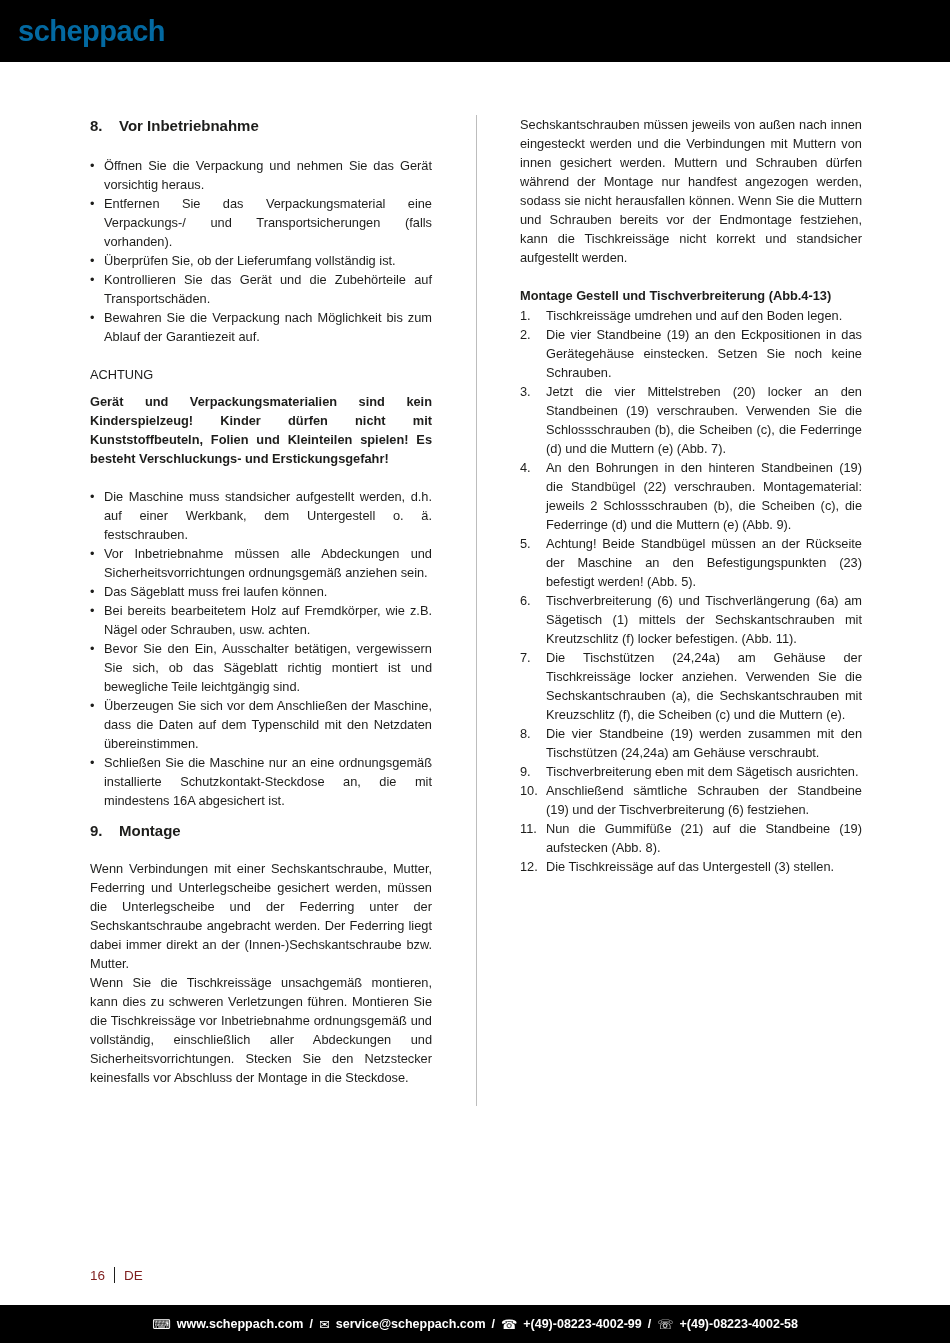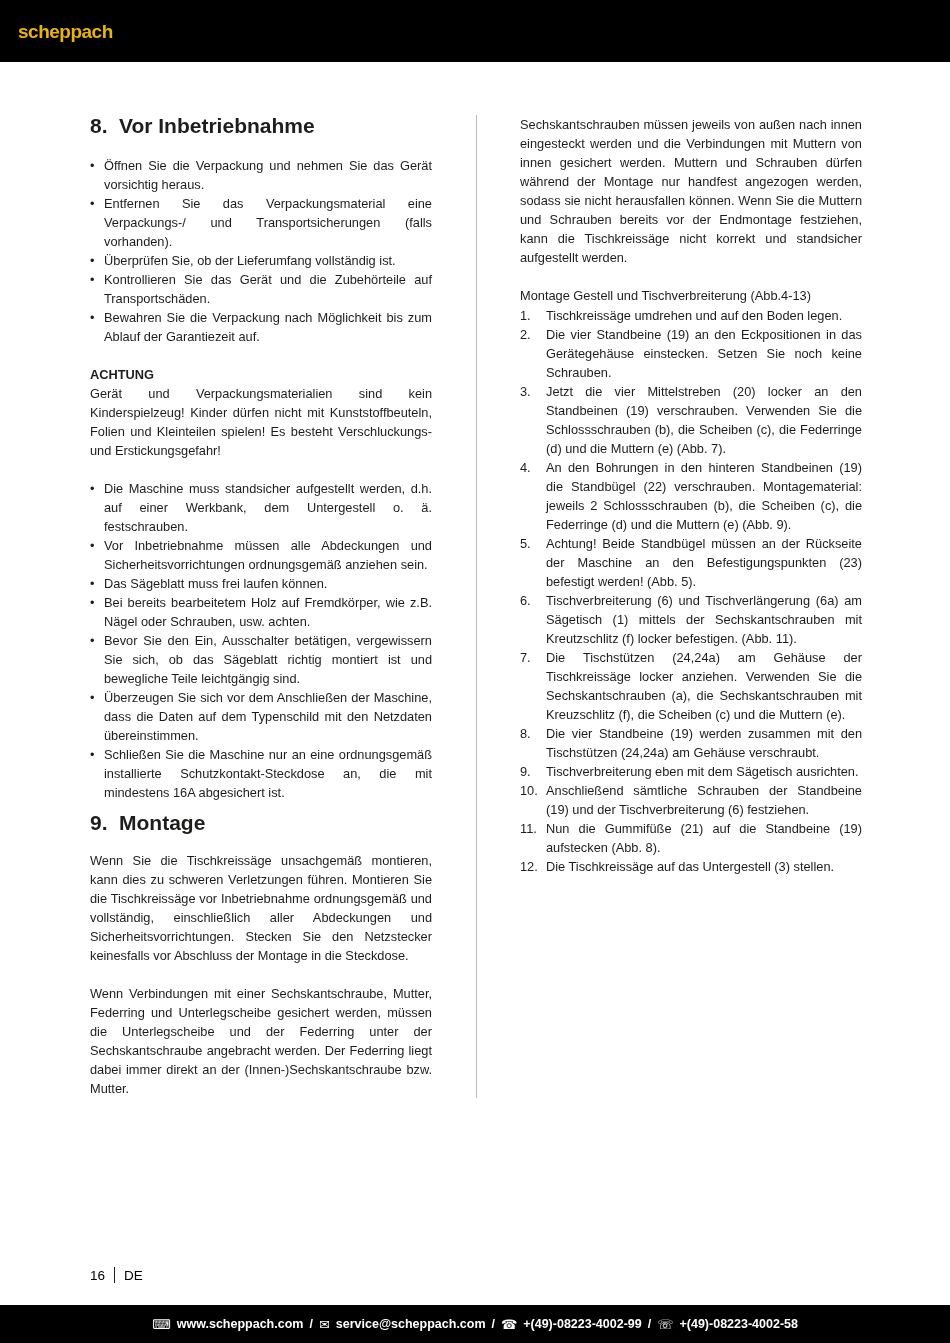--- a/index.html
+++ b/index.html
@@ -8,59 +8,59 @@
   .page {
     position:relative; width:950px; height:1343px; margin:0 auto;
     background:#ffffff; overflow:hidden; color:#1d1d1b;
   }
   
   .topbar {
     position:absolute; top:0; left:0; width:950px; height:62px;
     background:#000000; display:flex; align-items:center;
   }
   .logo {
-    color:#eab308; font-weight:bold; font-size:19px; letter-spacing:-0.5px;
+    color:#0369a1; font-weight:bold; font-size:29px; letter-spacing:-0.5px;
     margin-left:18px; line-height:1;
   }
   
   .content {
     position:absolute; top:115px; left:90px; width:772px;
     display:flex; align-items:stretch;
   }
   .col { width:342px; font-size:12.8px; line-height:19px; text-align:left; }
   .vdivider { width:1px; background:#bdbdbd; margin-left:44px; margin-right:43px; }
 
-  .sec-heading { font-size:21px; line-height:21px; font-weight:bold; margin-bottom:20px; }
+  .sec-heading { font-size:15px; line-height:21px; font-weight:bold; margin-bottom:20px; }
   .sec-heading .sec-num { display:inline-block; width:29px; }
   .sec-heading.second { margin-top:10px; margin-bottom:18px; }
 
   .para { text-align:justify; margin-bottom:19px; hyphens:auto; }
   .para.last { margin-bottom:0; }
-  .bold-head { font-weight:bold; text-align:justify; }
-  .bold-para { font-weight:normal; text-align:justify; margin-bottom:19px; hyphens:auto; }
+  .bold-head { font-weight:normal; text-align:justify; }
+  .bold-para { font-weight:bold; text-align:justify; margin-bottom:19px; hyphens:auto;margin-top:8px; }
   .warning-line { font-weight:bold; margin-bottom:19px; }
   .warning-line .wicon { font-weight:normal; margin-right:4px; }
 
   ul.bullets { list-style:none; margin-bottom:19px; }
   ul.bullets.tight { margin-bottom:7px; }
   ul.bullets li { display:flex; }
   ul.bullets .mk { flex:0 0 14px; }
   ul.bullets .bt { flex:1; text-align:justify; hyphens:auto; }
 
   ol.steps { list-style:none; margin-top:1px; }
   ol.steps li { display:flex; }
   ol.steps .num { flex:0 0 26px; }
   ol.steps .st { flex:1; text-align:justify; hyphens:auto; }
 
   .heading2 { margin-bottom:1px; }
 
   
   .pageno {
     position:absolute; left:90px; bottom:60px;
-    font-size:13.5px; display:flex; align-items:center; gap:9px; color:#000000;
+    font-size:13.5px; display:flex; align-items:center; gap:9px; color:#7f1d1d;
   }
   .pn-div { width:1px; height:16px; background:#1d1d1b; }
 
   
   .bottombar {
     position:absolute; bottom:0; left:0; width:950px; height:38px;
     background:#000000; color:#ffffff;
     display:flex; align-items:center; justify-content:center;
     font-size:12.5px; font-weight:bold; gap:6px; white-space:nowrap;
   }
@@ -138,22 +138,22 @@
             <span class="mk">•</span>
             <span class="bt">Schließen Sie die Maschine nur an eine ordnungsgemäß installierte Schutzkontakt-Steckdose an, die mit mindestens 16A abgesichert ist.</span>
           </li>
       </ul>
 
       <h1 class="sec-heading second">
         <span class="sec-num">9.</span><span>Montage</span>
       </h1>
 
 
+      <p class="para last">Wenn Verbindungen mit einer Sechskantschraube, Mutter, Federring und Unterlegscheibe gesichert werden, müssen die Unterlegscheibe und der Federring unter der Sechskantschraube angebracht werden. Der Federring liegt dabei immer direkt an der (Innen-)Sechskantschraube bzw. Mutter.</p>
       <p class="para">Wenn Sie die Tischkreissäge unsachgemäß montieren, kann dies zu schweren Verletzungen führen. Montieren Sie die Tischkreissäge vor Inbetriebnahme ordnungsgemäß und vollständig, einschließlich aller Abdeckungen und Sicherheitsvorrichtungen. Stecken Sie den Netzstecker keinesfalls vor Abschluss der Montage in die Steckdose.</p>
-      <p class="para last">Wenn Verbindungen mit einer Sechskantschraube, Mutter, Federring und Unterlegscheibe gesichert werden, müssen die Unterlegscheibe und der Federring unter der Sechskantschraube angebracht werden. Der Federring liegt dabei immer direkt an der (Innen-)Sechskantschraube bzw. Mutter.</p>
 
     </section>
 
     <div class="vdivider"></div>
 
     <section class="col">
 
       <p class="para">Sechskantschrauben müssen jeweils von außen nach innen eingesteckt werden und die Verbindungen mit Muttern von innen gesichert werden. Muttern und Schrauben dürfen während der Montage nur handfest angezogen werden, sodass sie nicht herausfallen können. Wenn Sie die Muttern und Schrauben bereits vor der Endmontage festziehen, kann die Tischkreissäge nicht korrekt und standsicher aufgestellt werden.</p>
 
       <p class="bold-para heading2">Montage Gestell und Tischverbreiterung (Abb.4-13)</p>

